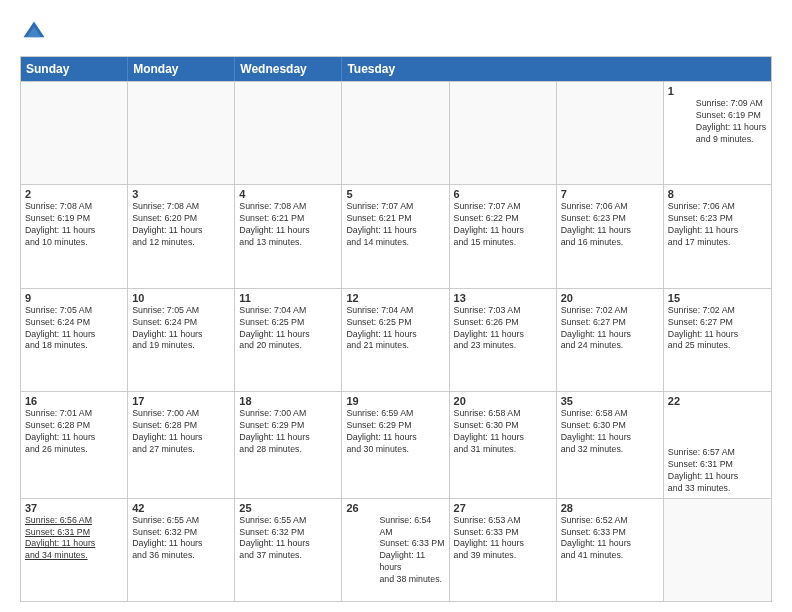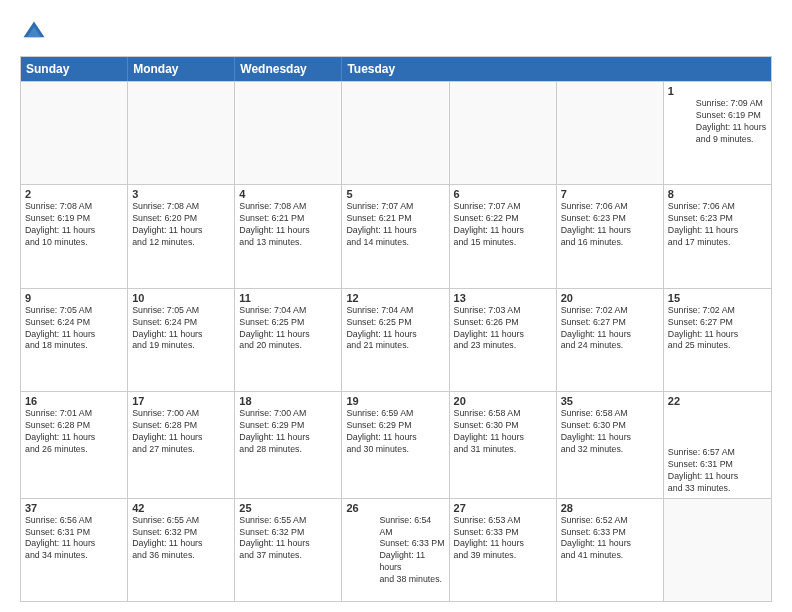--- a/index.html
+++ b/index.html
@@ -315,21 +315,21 @@
             <span class="day-num">22</span>
             <div class="cell-info" style="white-space: pre-line; margin-top: 40px;">Sunrise: 6:57 AM
 Sunset: 6:31 PM
 Daylight: 11 hours
 and 33 minutes.</div>
           </div>
         </div>
         <div class="cal-row">
           <div class="cal-cell">
             <span class="day-num">37</span>
-            <div class="cell-info" style="white-space: pre-line;">Sunrise: 6:56 AM
+            <div class="cell-info" style="white-space: pre-line; text-decoration: underline;">Sunrise: 6:56 AM
 Sunset: 6:31 PM
 Daylight: 11 hours
 and 34 minutes.</div>
           </div>
           <div class="cal-cell">
             <span class="day-num">42</span>
             <div class="cell-info" style="white-space: pre-line;">Sunrise: 6:55 AM
 Sunset: 6:32 PM
 Daylight: 11 hours
 and 36 minutes.</div>

